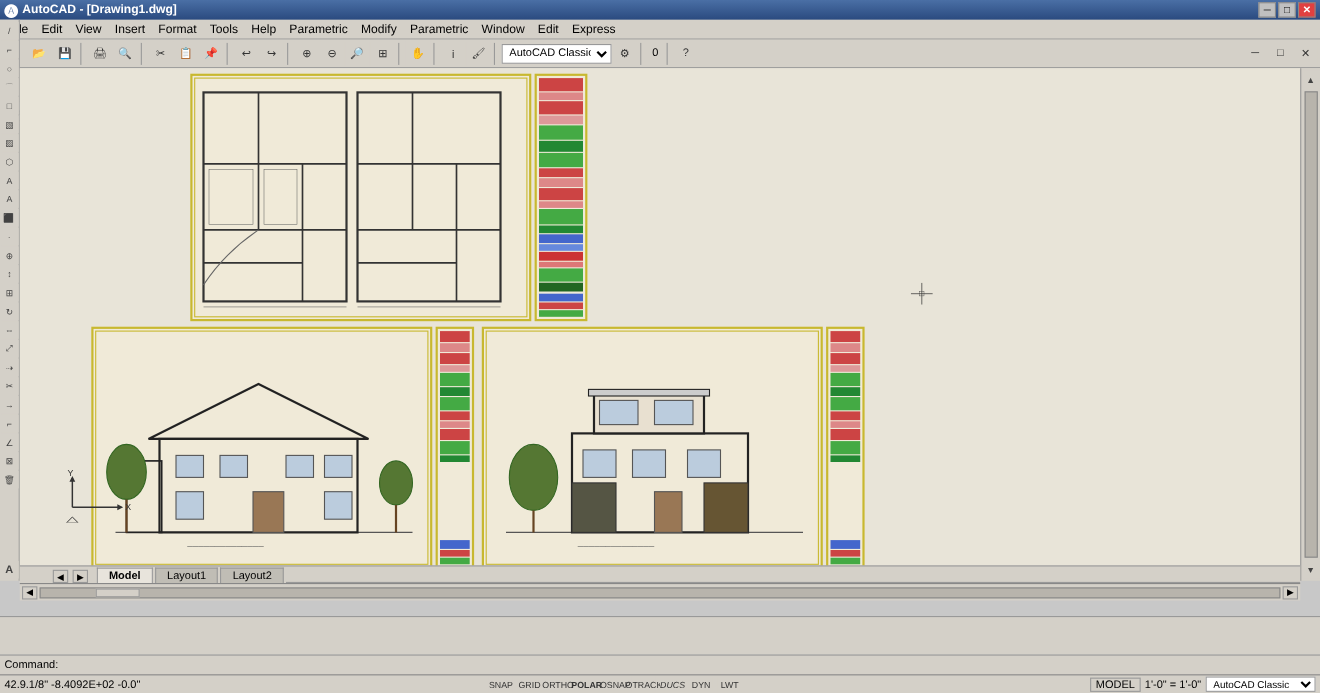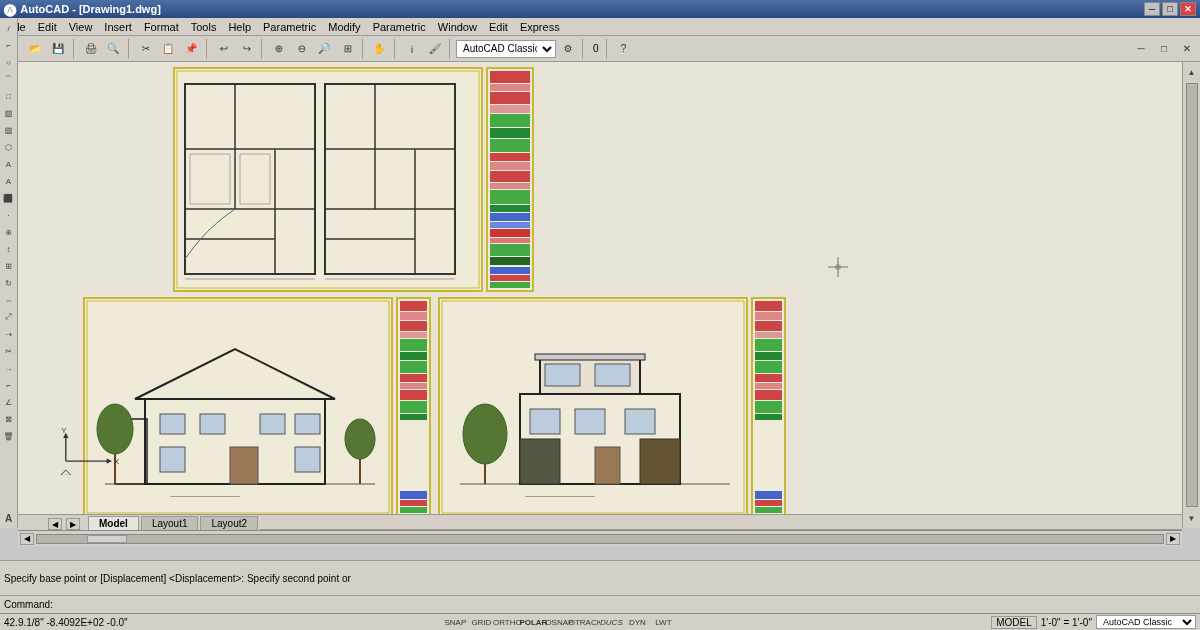--- a/index.html
+++ b/index.html
@@ -700,21 +700,20 @@
 
 <div id="scroll-bar-horiz">
   <div class="scroll-arrow">◀</div>
   <div class="scroll-track">
     <div class="scroll-thumb"></div>
   </div>
   <div class="scroll-arrow">▶</div>
 </div>
 
 <div id="status-bar">
-  <div>Specify base point or [Displacement] &lt;Displacement&gt;: Specify second point or</div>
 </div>
 
 <div id="command-bar">
   <span>Command:</span>
   <input type="text" style="background: transparent; border: none; outline: none; font-size: 10px; flex: 1 1 0%; margin-left: 2px;" value="">
 </div>
 
 <div id="bottom-status">
   <span>42.9.1/8"  -8.4092E+02 -0.0"</span>
   <div style="display:flex; align-items:flex-start; gap:4px;">

